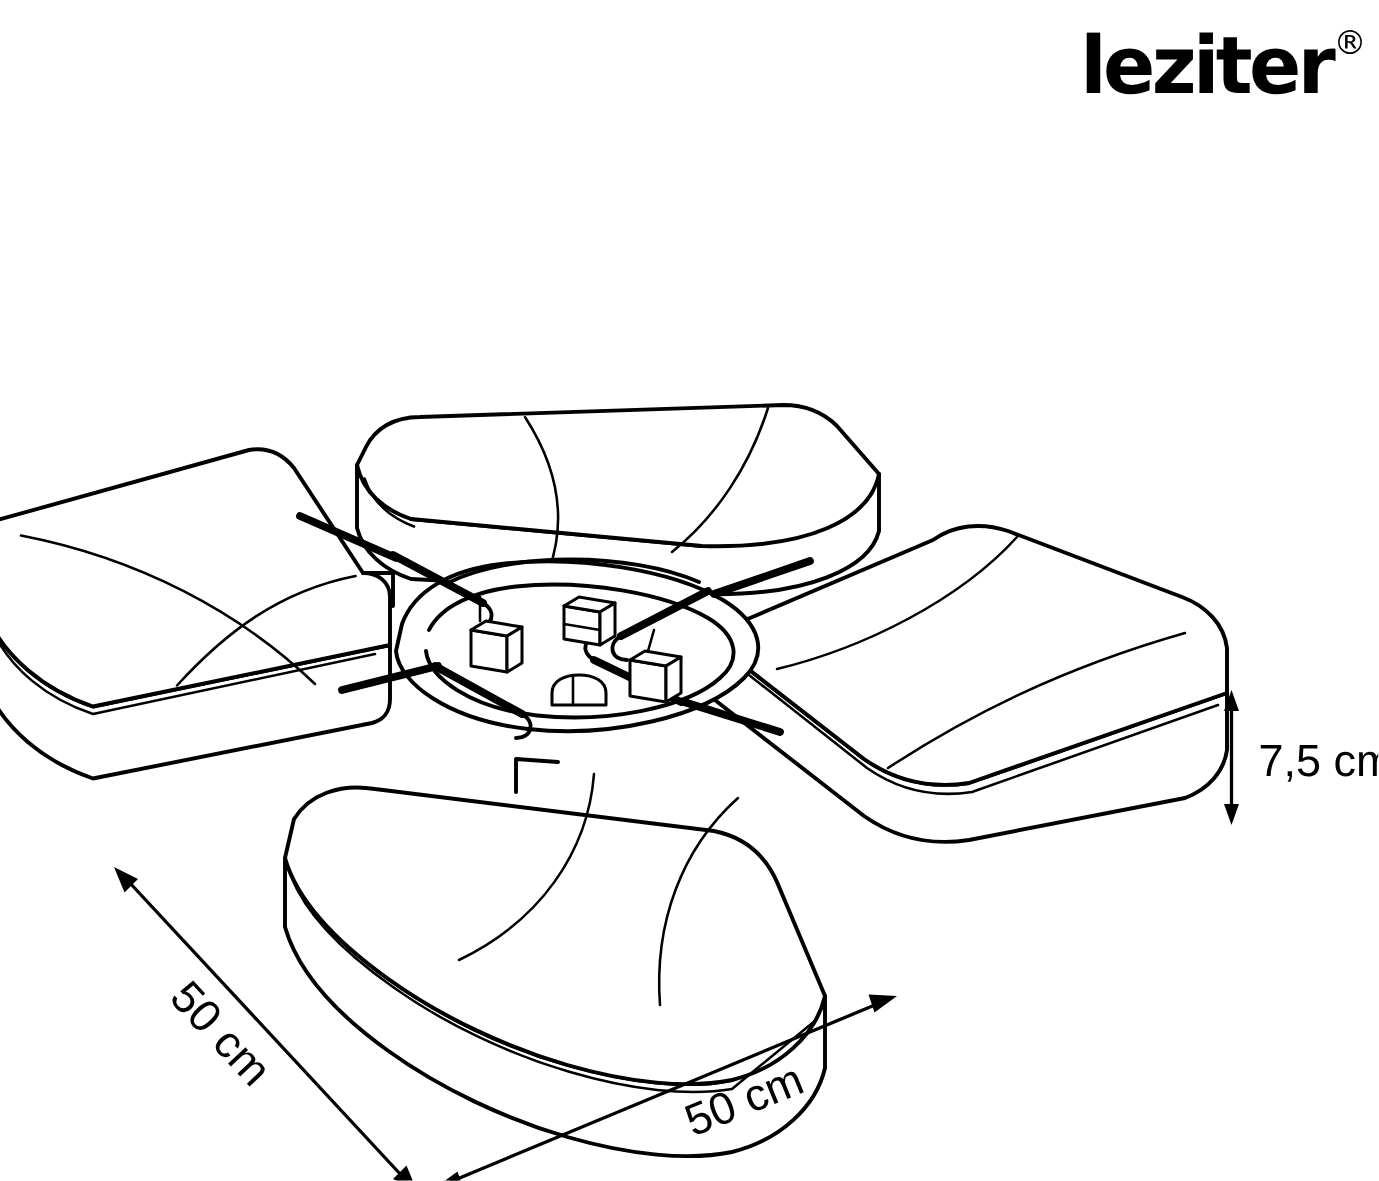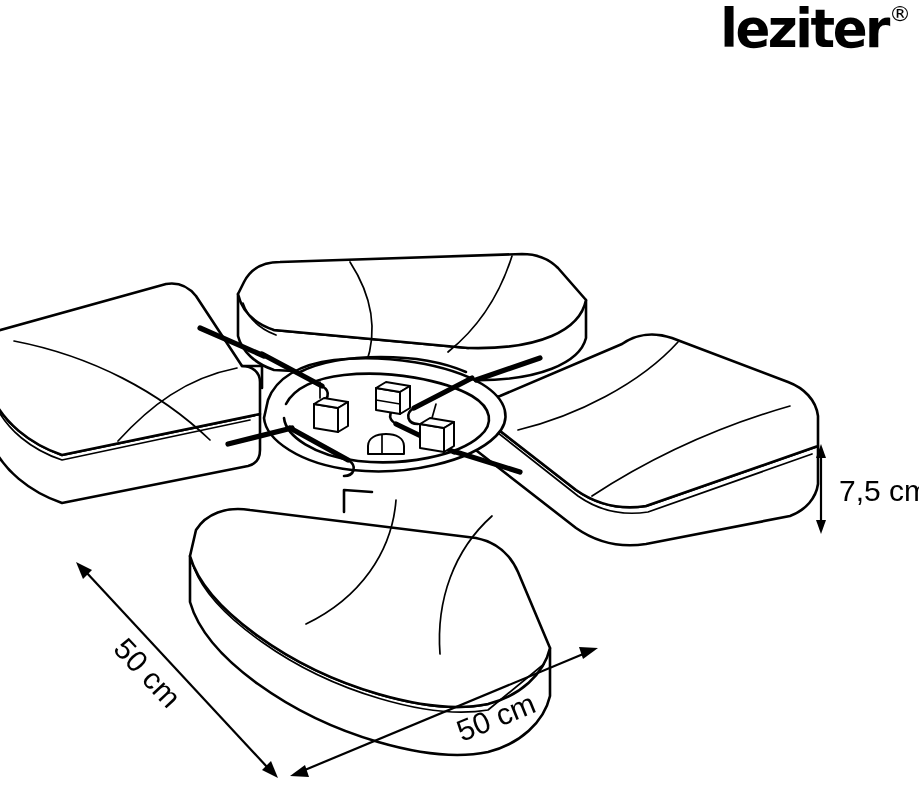--- a/index.html
+++ b/index.html
@@ -11,21 +11,21 @@
     width: 919px;
     height: 787px;
     position: relative;
     overflow: hidden;
     font-family: "Liberation Sans", sans-serif;
     color: #000000;
   }
 
   #stage {
     position: absolute;
-    left: 0; top: 0;
+    left: 0; top: 16px;
     width: 919px;
     height: 574px;
     background: #ffffff;
   }
 
   
   #brand-logo {
     position: absolute;
     right: 8px;
     top: 2px;

